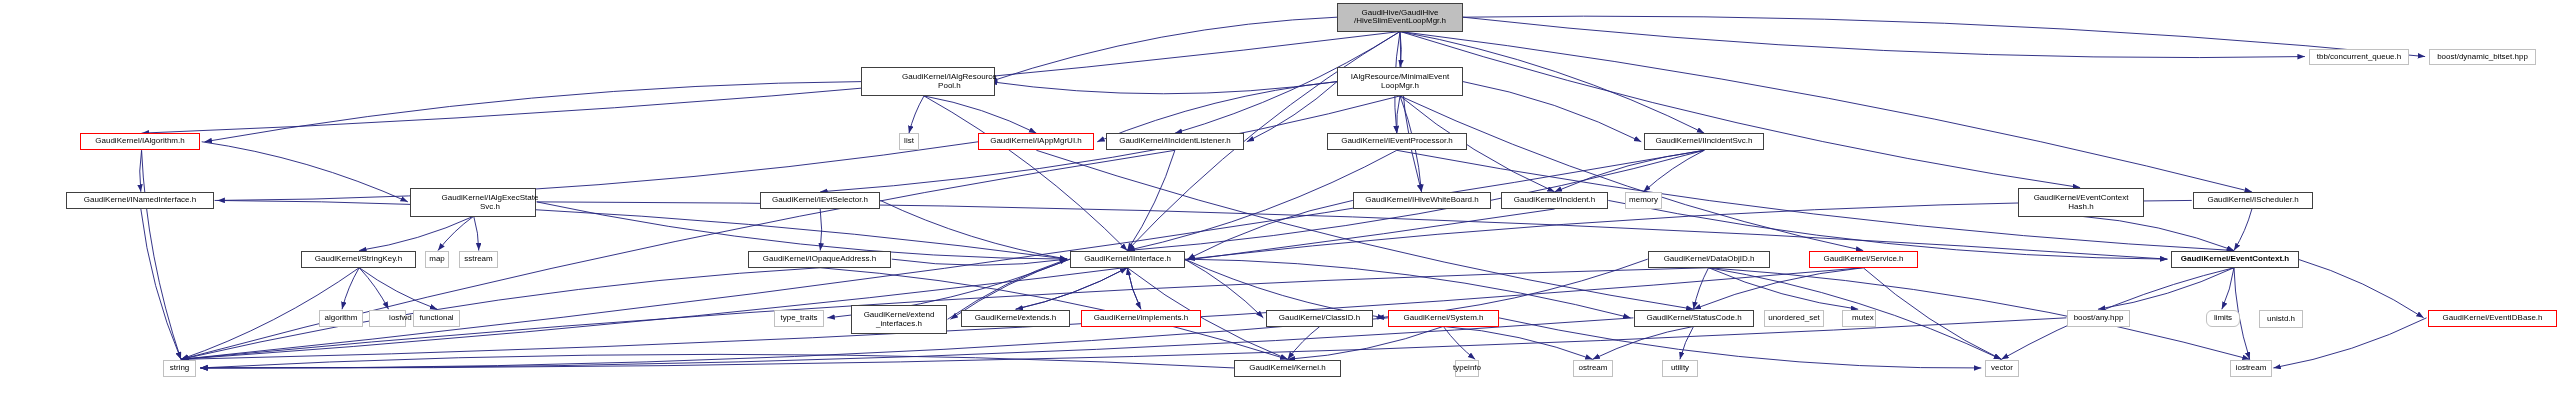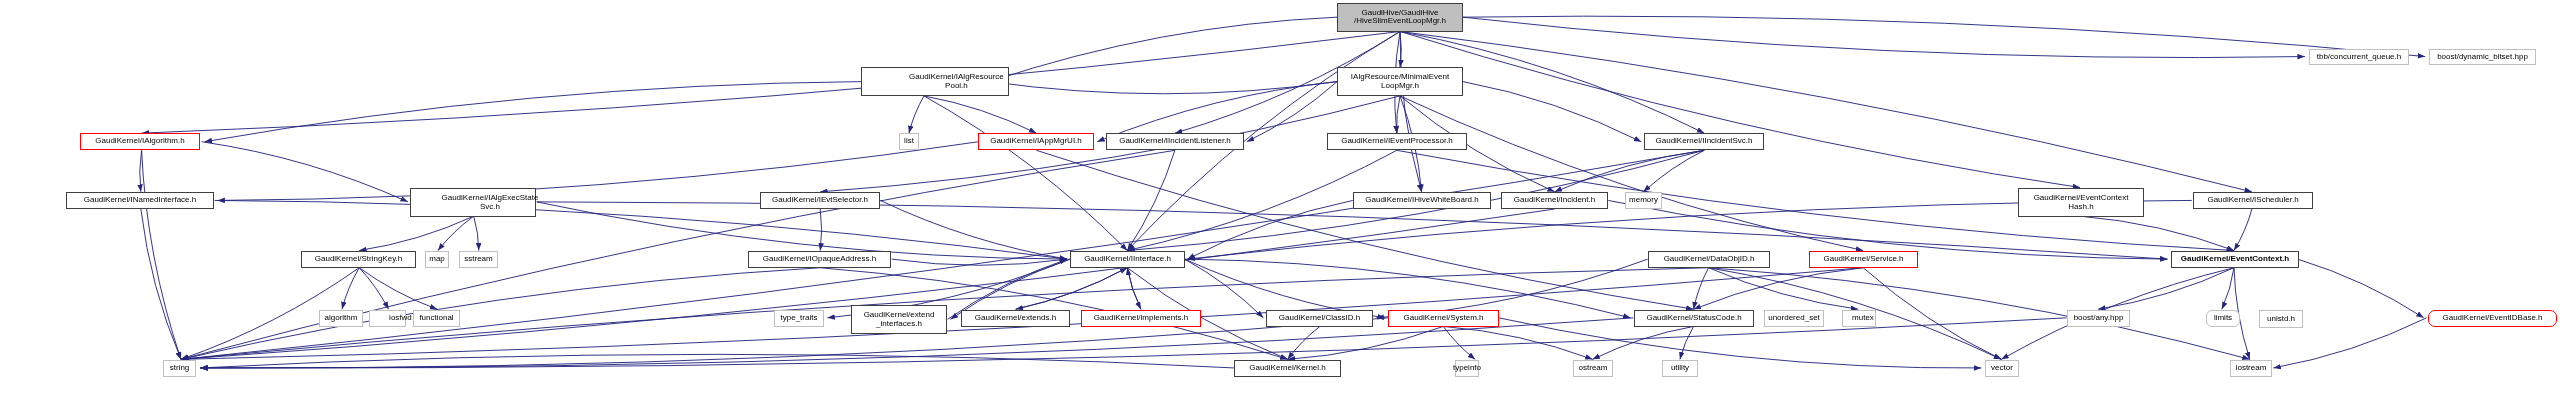--- a/index.html
+++ b/index.html
@@ -125,21 +125,21 @@
         <path d="M2885,444 Q1582.5199622689267,516.9863090727431 278,514" fill="none" stroke="#26267f" stroke-width="1.3" marker-end="url(#arrow)"></path>
       </g>
   </svg>
   <div id="node-layer">
       <div class="node root" style="left: 1337px; top: 2.9px; width: 126px; height: 29px;">GaudiHive/GaudiHive
 /HiveSlimEventLoopMgr.h</div>
       <div class="node sys" style="left: 2309px; top: 49px; width: 100px; height: 16px;">tbb/concurrent_queue.h</div>
       <div class="node sys" style="left: 2429px; top: 49px; width: 107px; height: 16px;">boost/dynamic_bitset.hpp</div>
       <div class="node dark" style="left: 1337px; top: 67px; width: 126px; height: 29px;">IAlgResource/MinimalEvent
 LoopMgr.h</div>
-      <div class="node dark" style="left: 861px; top: 67px; width: 148px; height: 29px; padding-left: 45px;">GaudiKernel/IAlgResource
+      <div class="node dark" style="left: 861px; top: 67px; width: 134px; height: 29px; padding-left: 45px;">GaudiKernel/IAlgResource
 Pool.h</div>
       <div class="node red" style="left: 80px; top: 133px; width: 120px; height: 17px;">GaudiKernel/IAlgorithm.h</div>
       <div class="node sys" style="left: 899px; top: 133px; width: 20px; height: 17px;">list</div>
       <div class="node red" style="left: 978px; top: 133px; width: 116px; height: 17px;">GaudiKernel/IAppMgrUI.h</div>
       <div class="node dark" style="left: 1106px; top: 133px; width: 138px; height: 17px;">GaudiKernel/IIncidentListener.h</div>
       <div class="node dark" style="left: 1327px; top: 133px; width: 140px; height: 17px;">GaudiKernel/IEventProcessor.h</div>
       <div class="node dark" style="left: 1644px; top: 133px; width: 120px; height: 17px;">GaudiKernel/IIncidentSvc.h</div>
       <div class="node dark" style="left: 66px; top: 192px; width: 148px; height: 17px;">GaudiKernel/INamedInterface.h</div>
       <div class="node dark" style="left: 410px; top: 188px; width: 126px; height: 29px; padding-left: 36px;">GaudiKernel/IAlgExecState
 Svc.h</div>
@@ -167,21 +167,21 @@
       <div class="node dark" style="left: 961px; top: 310px; width: 109px; height: 17px;">GaudiKernel/extends.h</div>
       <div class="node red" style="left: 1081px; top: 310px; width: 120px; height: 17px;">GaudiKernel/implements.h</div>
       <div class="node dark" style="left: 1266px; top: 310px; width: 107px; height: 17px;">GaudiKernel/ClassID.h</div>
       <div class="node red" style="left: 1388px; top: 310px; width: 111px; height: 17px;">GaudiKernel/System.h</div>
       <div class="node dark" style="left: 1634px; top: 310px; width: 120px; height: 17px;">GaudiKernel/StatusCode.h</div>
       <div class="node sys" style="left: 1764px; top: 310px; width: 60px; height: 17px;">unordered_set</div>
       <div class="node sys" style="left: 1842px; top: 310px; width: 34px; height: 17px; padding-left: 10px;">mutex</div>
       <div class="node sys" style="left: 2067px; top: 310px; width: 63px; height: 17px;">boost/any.hpp</div>
       <div class="node sys" style="left: 2206px; top: 310px; width: 34px; height: 17px; border-radius: 6px;">limits</div>
       <div class="node sys" style="left: 2259px; top: 310px; width: 44px; height: 18px;">unistd.h</div>
-      <div class="node red" style="left: 2428px; top: 310px; width: 129px; height: 17px; border-radius: 7px;">GaudiKernel/EventIDBase.h</div>
+      <div class="node red" style="left: 2428px; top: 310px; width: 129px; height: 17px;">GaudiKernel/EventIDBase.h</div>
       <div class="node dark" style="left: 1234px; top: 360px; width: 107px; height: 17px;">GaudiKernel/Kernel.h</div>
       <div class="node sys" style="left: 1455px; top: 360px; width: 24px; height: 17px;">typeinfo</div>
       <div class="node sys" style="left: 1573px; top: 360px; width: 40px; height: 17px;">ostream</div>
       <div class="node sys" style="left: 1662px; top: 360px; width: 36px; height: 17px;">utility</div>
       <div class="node sys" style="left: 1985px; top: 360px; width: 34px; height: 17px;">vector</div>
       <div class="node sys" style="left: 2230px; top: 360px; width: 42px; height: 17px;">iostream</div>
       <div class="node sys" style="left: 163px; top: 360px; width: 33px; height: 17px;">string</div>
     </div>
 </div>
 

